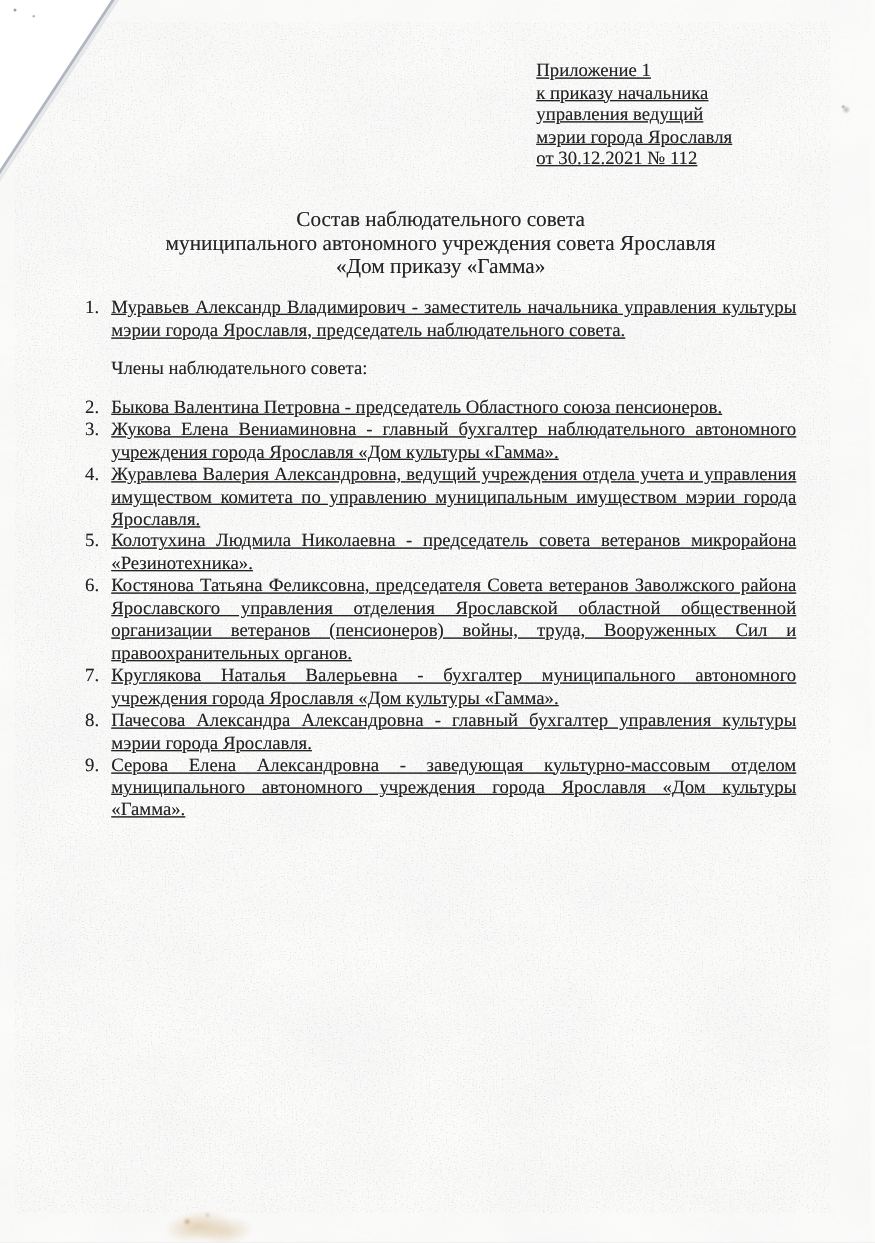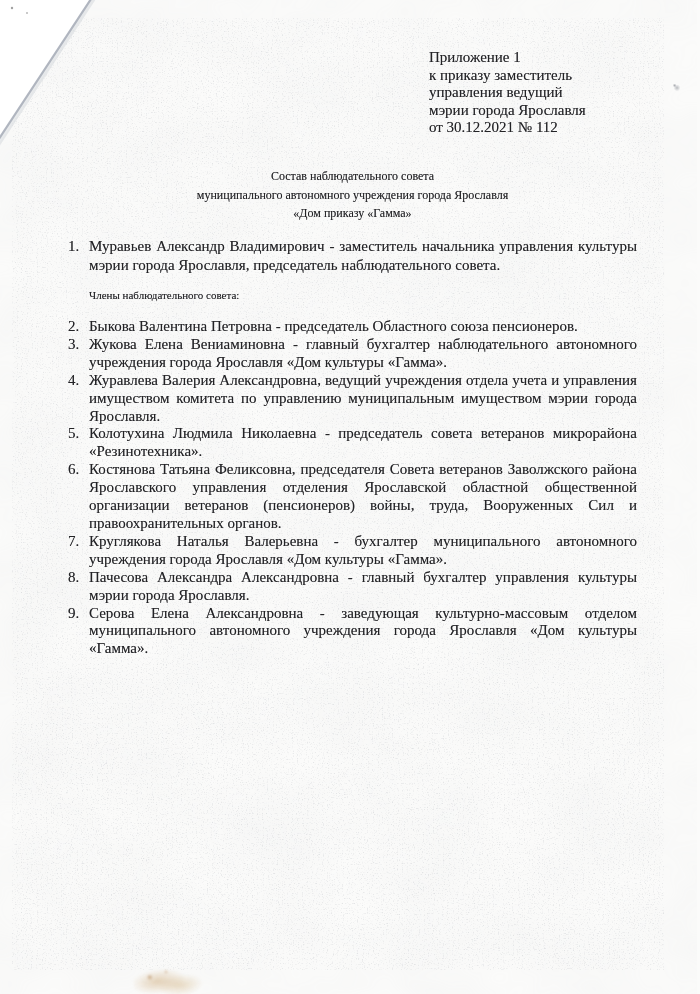--- a/index.html
+++ b/index.html
@@ -8,36 +8,36 @@
     width: 700px; height: 994px;
     background: #fbfbfa;
     overflow: hidden;
     font-family: "Liberation Serif", "DejaVu Serif", serif;
     color: #232326;
     text-shadow: 0 0 0.4px rgba(45,45,50,0.45);
   }
   .noise, .corner { position: absolute; top: 0; left: 0; pointer-events: none; }
   .annex {
     position: absolute; left: 429px; top: 49px;
-    font-size: 15px; line-height: 17.5px; white-space: nowrap;
+    font-size: 15px; line-height: 17.5px; white-space: nowrap; text-decoration: underline;
   }
   .title {
     position: absolute; left: 68px; top: 167px; width: 569px;
-    text-align: center; font-size: 12px; line-height: 18.5px;
+    text-align: center; font-size: 17px; line-height: 18.5px;
   }
   .li-row { display: flex; align-items: flex-start; }
   .li-num { flex: 0 0 21px; }
-  .li-text { flex: 1 1 auto; text-align: justify; }
+  .li-text { flex: 1 1 auto; text-align: justify; text-decoration: underline; }
   .chairman {
     position: absolute; left: 68px; top: 237px; width: 569px;
     font-size: 15px; line-height: 18.5px;
   }
   .members-heading {
     position: absolute; left: 89px; top: 286px;
-    font-size: 11px; line-height: 18px;
+    font-size: 15px; line-height: 18px;
   }
   .members {
     position: absolute; left: 68px; top: 318px; width: 569px;
     font-size: 15px; line-height: 17.9px;
   }
   .mark-right {
     position: absolute; left: 669px; top: 79px; width: 16px; height: 16px;
     filter: blur(0.4px);
     background:
       radial-gradient(circle 4px at 50% 55%, rgba(120,125,135,0.50), rgba(120,125,135,0) 85%),
@@ -78,29 +78,29 @@
     <line x1="95" y1="-4" x2="-6" y2="150" stroke="#d6dade" stroke-width="5" opacity="0.55"></line>
     <line x1="93" y1="-4" x2="-7" y2="148" stroke="#aab0bb" stroke-width="2.2" opacity="0.9"></line>
     <circle cx="12" cy="8" r="1.2" fill="#777777" opacity="0.7"></circle>
     <circle cx="27" cy="13" r="1" fill="#888888" opacity="0.6"></circle>
   </svg>
 
   <div class="mark-right"></div>
 
   <div class="annex">
     <div>Приложение 1</div>
-    <div>к приказу заместитель</div>
+    <div>к приказу начальника</div>
     <div>управления ведущий</div>
     <div>мэрии города Ярославля</div>
     <div>от 30.12.2021 № 112</div>
   </div>
 
   <div class="title">
     <div>Состав наблюдательного совета</div>
-    <div>муниципального автономного учреждения города Ярославля</div>
+    <div>муниципального автономного учреждения совета Ярославля</div>
     <div>«Дом приказу «Гамма»</div>
   </div>
 
   <div class="chairman li-row">
     <span class="li-num">1.</span>
     <span class="li-text">Муравьев Александр Владимирович - заместитель начальника управления культуры мэрии города Ярославля, председатель наблюдательного совета.</span>
   </div>
 
   <div class="members-heading">Члены наблюдательного совета:</div>
 

